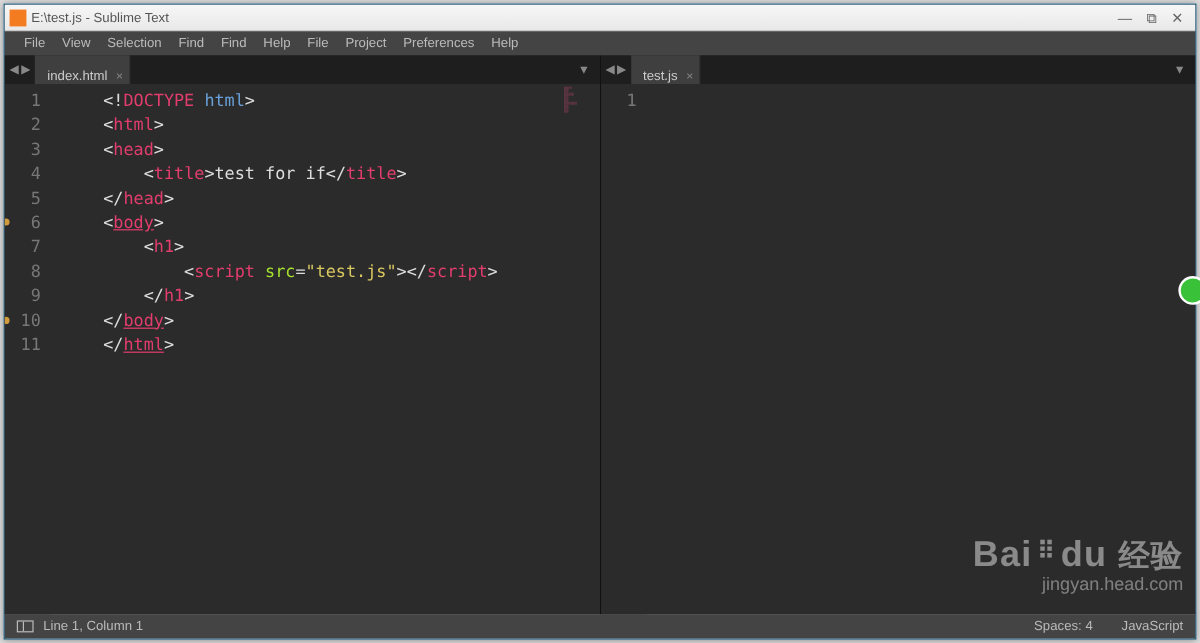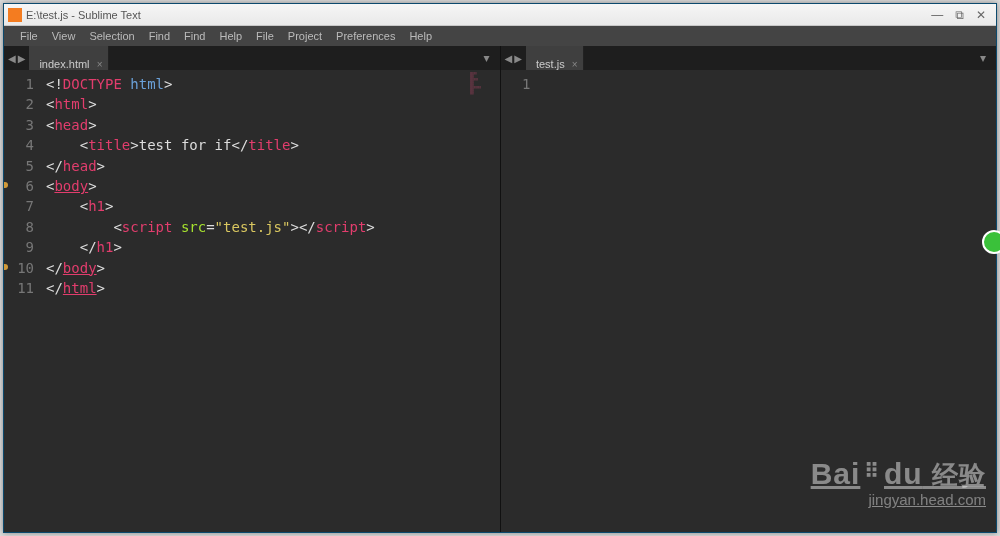--- a/index.html
+++ b/index.html
@@ -123,20 +123,21 @@
     border-radius: 50%;
   }
   .code {
     flex: 1;
     font-family: Consolas, monospace;
     font-size: 14px;
     line-height: 20.4px;
     padding: 4px 0 0 4px;
     color: #ddd;
     white-space: pre;
+    margin-left: 40px;
   }
   .p  { color: #ddd; }       
   .kw { color: #e23d6d; }    
   .tg { color: #e23d6d; }    
   .at { color: #a6e22e; }    
   .st { color: #d9c760; }    
   .tx { color: #ddd; }       
   .ht { color: #6aa0d8; }    
   .underline { text-decoration: underline; text-decoration-color: #e23d6d; }
   .minimap {
@@ -170,26 +171,25 @@
   }
   .sb-icon::before {
     content: "";
     position: absolute;
     left: 4px; top: 0; bottom: 0;
     border-left: 1px solid #bbb;
   }
   .watermark {
     position: absolute;
     right: 14px;
-    bottom: 28px;
+    bottom: 40px;
     color: rgba(255,255,255,.45);
     font-family: Arial, sans-serif;
     text-align: right;
     pointer-events: none;
-    text-decoration: underline;
   }
   .watermark .big { font-size: 30px; font-weight: bold; letter-spacing: 1px; }
   .watermark .paw { display:inline-block; position: relative; top:-6px; font-size: 20px; margin: 0 4px; }
   .watermark .cn { font-size: 26px; font-weight: bold; }
   .watermark .sub { font-size: 15px; margin-top: -2px; color: rgba(255,255,255,.4);}
   .badge {
     position: absolute;
     right: -6px;
     top: 230px;
     width: 24px; height: 24px;
@@ -286,20 +286,27 @@
         <div class="gutter" id="gutter-1">
             <div class="gutter-line">1</div>
           </div>
         <div class="code" id="code-1">
 </div>
       </div>
     </div>
 
   </div>
 
+  <div class="statusbar">
+    <div class="sb-icon"></div>
+    <span>Line 1, Column 1</span>
+    <span class="spacer"></span>
+    <span class="status-item">Spaces: 4</span>
+    <span class="status-item">JavaScript</span>
+  </div>
 
 </div>
 
 <div class="badge"></div>
 
 <div class="watermark">
   <div class="big">
     <span>Bai</span><span class="paw">⠿</span><span>du</span>
     <span class="cn">经验</span>
   </div>

